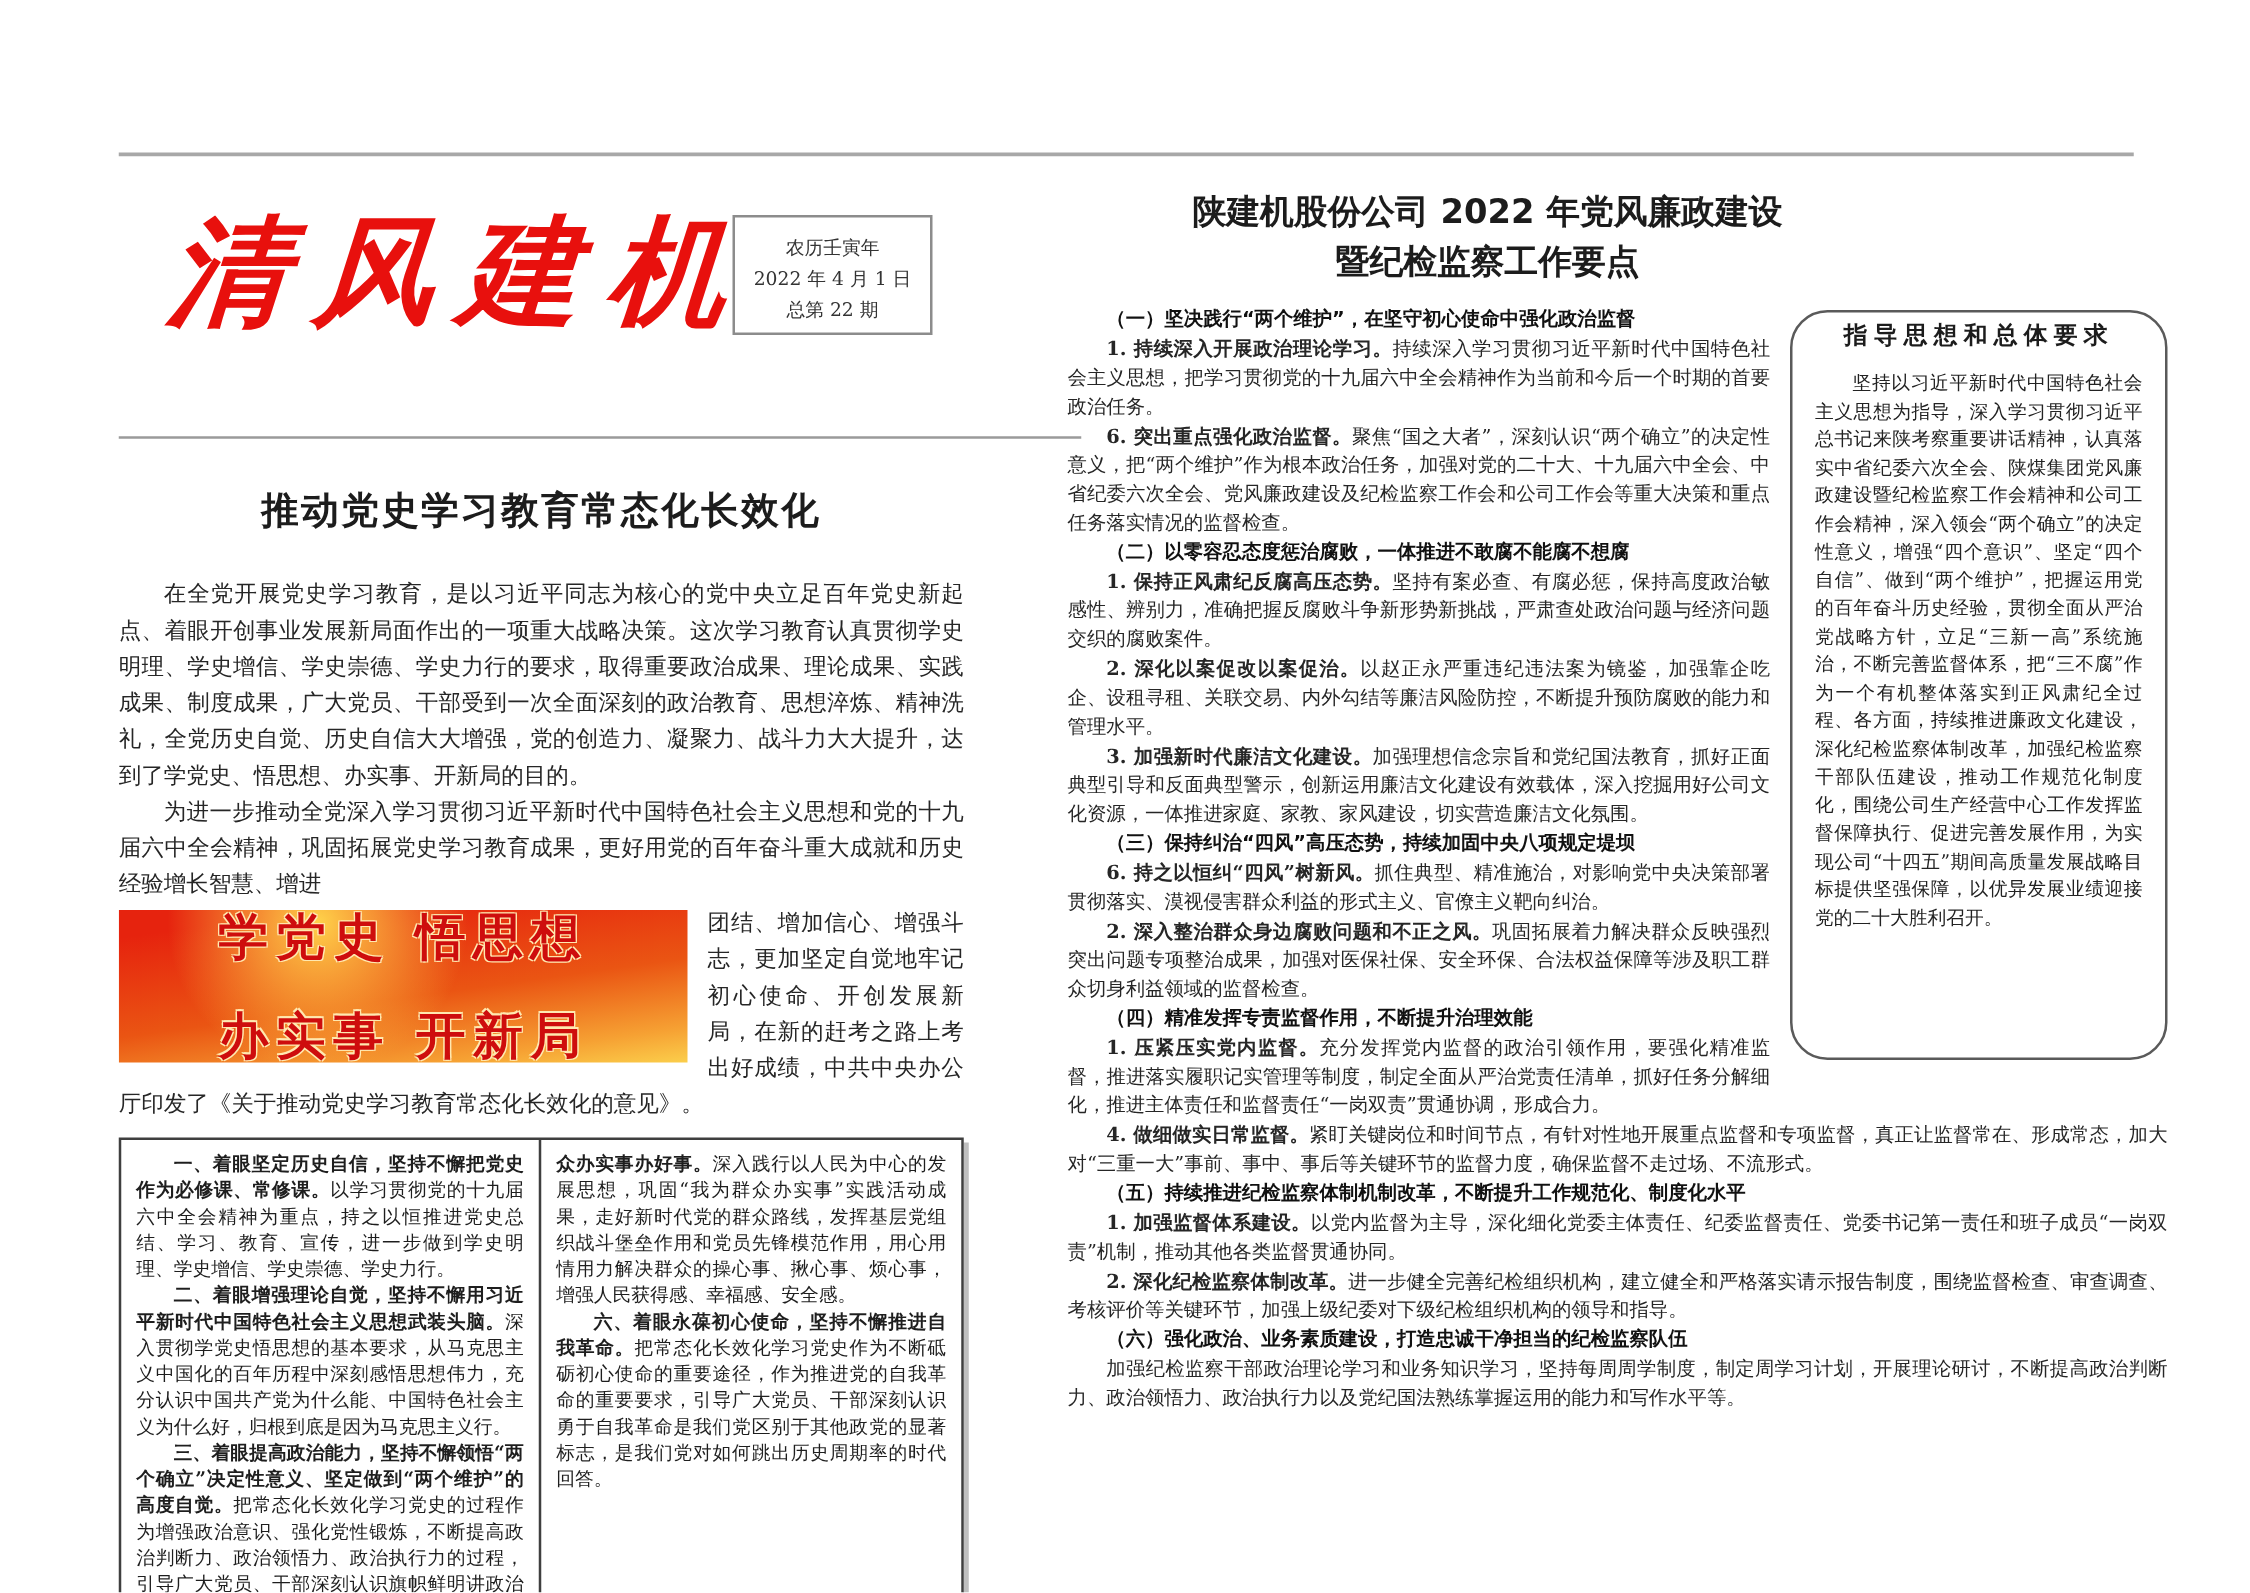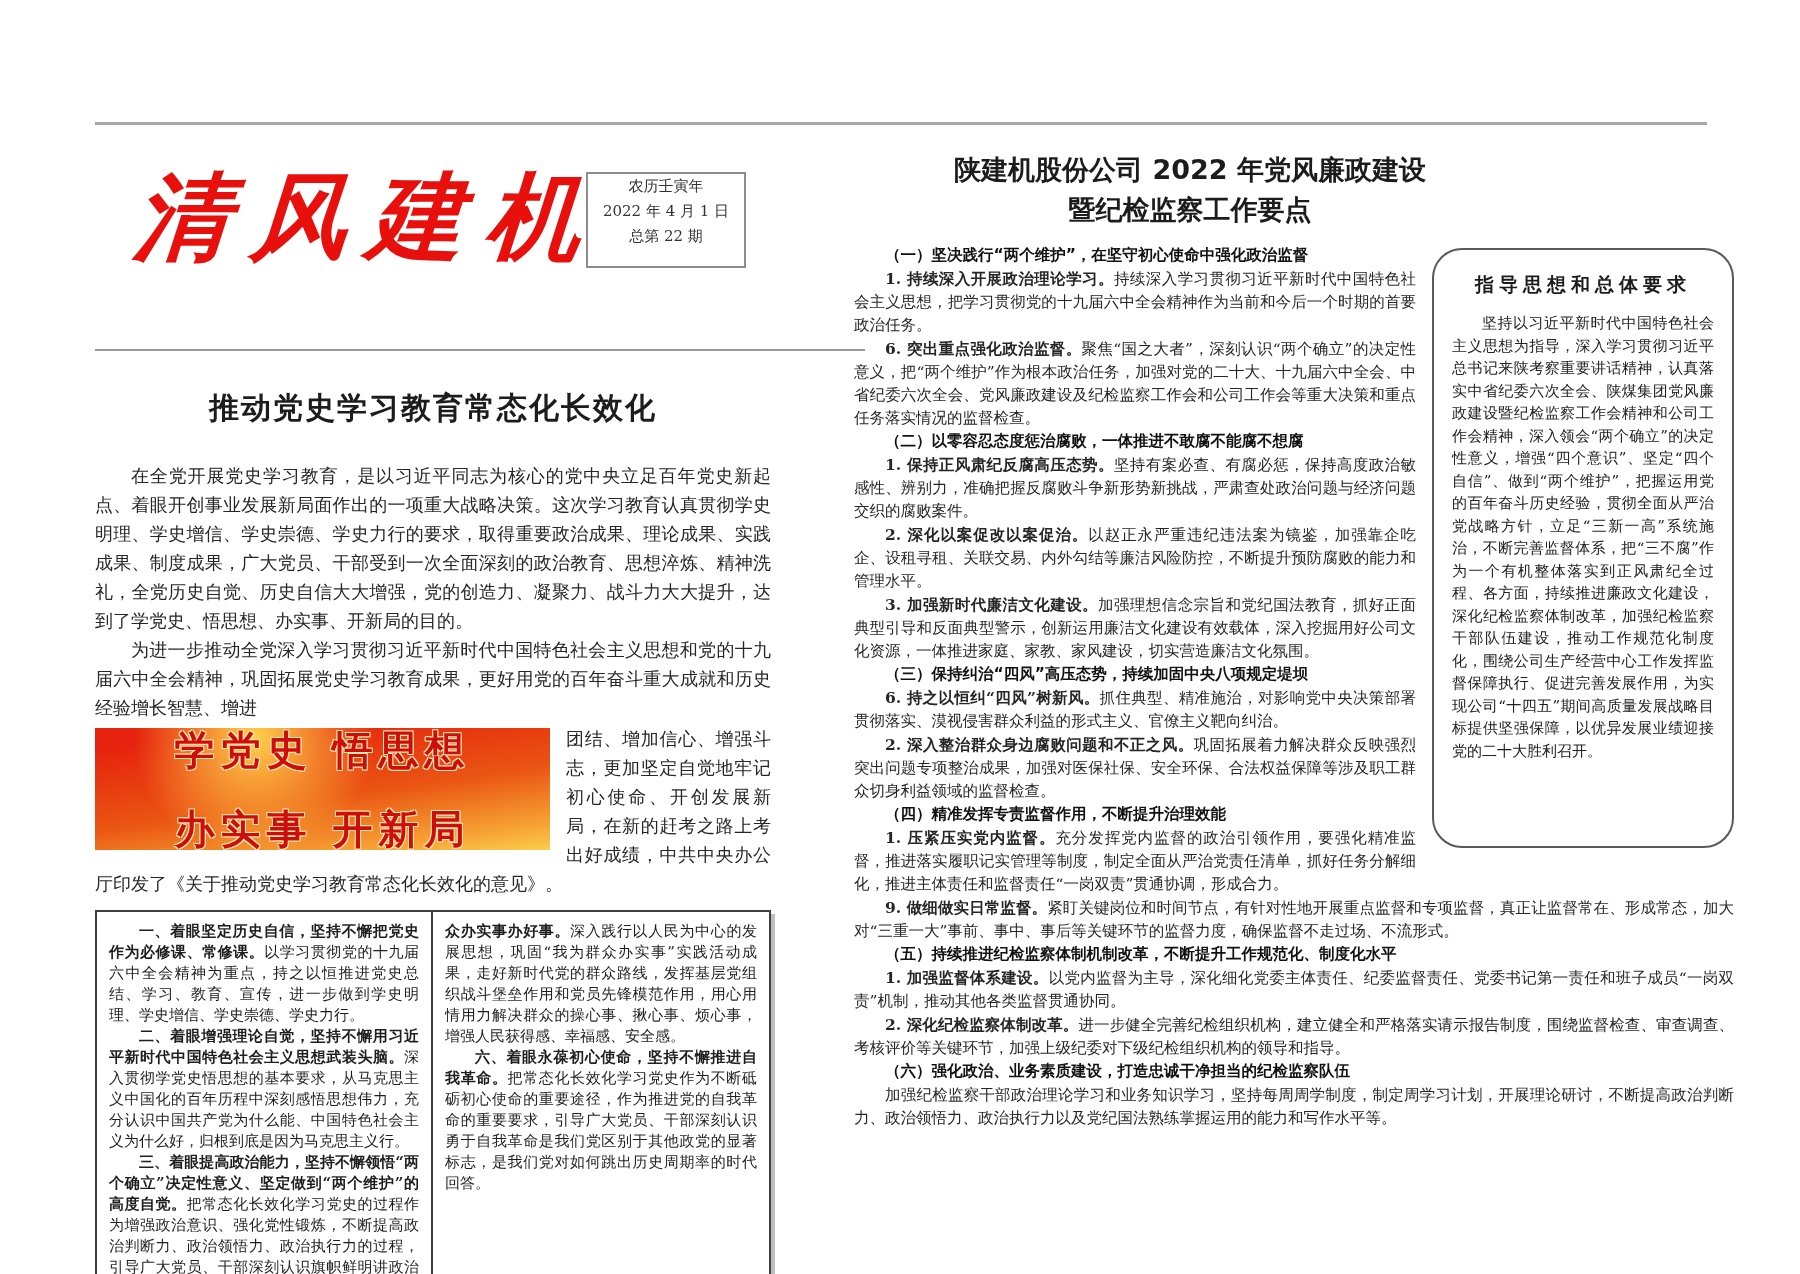--- a/index.html
+++ b/index.html
@@ -20,21 +20,21 @@
   .brand-text { margin-left:12px; }
   .brand-cn { font-family:"DejaVu Sans","Liberation Sans",sans-serif; font-weight:bold; font-size:21px; color:#3f3f3f; letter-spacing:2px; }
   .brand-en { font-family:"DejaVu Sans","Liberation Sans",sans-serif; font-size:9px; color:#9a9a9a; letter-spacing:1px; margin-top:3px; }
   .header-rule { position:absolute; left:95px; top:122px; width:1612px; height:3px; background:#a8a8a8; }
 
   
   .masthead-title { position:absolute; left:135px; top:155px; width:450px;
     font-family:"DejaVu Serif","Liberation Serif",serif; font-style:italic; font-weight:bold;
     font-size:95px; color:#e8100d; letter-spacing:22px; transform:skewX(-4deg); white-space:nowrap; }
   .issue-box { position:absolute; left:586px; top:172px; width:160px; height:96px;
-    border:2px solid #8c8c8c; padding-top:0; text-align:center;
+    border:2px solid #8c8c8c; padding-top:12px; text-align:center;
     font-size:15px; line-height:25px; color:#333; }
   .masthead-rule { position:absolute; left:95px; top:349px; width:770px; height:2px; background:#9a9a9a; }
 
   
   .left-article { position:absolute; left:95px; top:388px; width:676px; }
   .left-article .title { font-family:"DejaVu Sans","Liberation Sans",sans-serif; font-weight:bold;
     font-size:30px; color:#1c1c1c; text-align:center; letter-spacing:2px; margin-bottom:32px; }
   .left-article p.body { font-size:18px; line-height:29px; text-align:justify; text-indent:2em; color:#262626; }
   .banner-flow { margin-top:2px; overflow:hidden; }
   .study-banner { float:left; width:455px; height:122px; margin:4px 16px 6px 0;
@@ -53,21 +53,21 @@
   .summary-col p.item.cont { text-indent:0; }
   .summary-col .lead { font-weight:bold; }
 
   
   .right-article { position:absolute; left:854px; top:150px; width:880px; }
   .right-article .title { width:672px; text-align:center;
     font-family:"DejaVu Sans","Liberation Sans",sans-serif; font-weight:bold;
     font-size:27px; line-height:40px; color:#1c1c1c; }
   .right-body { margin-top:14px; overflow:visible; }
   .guide-box { float:right; width:302px; height:600px; margin:4px 0 14px 16px;
-    border:2px solid #5a5a5a; border-radius:30px; padding:22px 18px; overflow:hidden; background:#fff; }
+    border:2px solid #5a5a5a; border-radius:30px; padding:5px 18px; overflow:hidden; background:#fff; }
   .guide-box .gb-title { text-align:center; font-weight:bold; font-size:19px; letter-spacing:5px; color:#1c1c1c; margin-bottom:14px;
     font-family:"DejaVu Sans","Liberation Sans",sans-serif; }
   .guide-box .gb-body { font-size:15px; line-height:22.5px; text-align:justify; text-indent:2em; color:#222; }
   .right-body p.sec-head { font-weight:bold; font-size:15.5px; line-height:23px; text-align:justify; text-indent:2em; color:#111;
     font-family:"DejaVu Sans","Liberation Sans",sans-serif; }
   .right-body p.item { font-size:15.5px; line-height:23px; text-align:justify; text-indent:2em; color:#262626; }
   .right-body .lead { font-weight:bold; }
 </style>
 </head>
 <body>
@@ -128,21 +128,21 @@
       <p class="item"><span class="lead">1. 保持正风肃纪反腐高压态势。</span><span>坚持有案必查、有腐必惩，保持高度政治敏感性、辨别力，准确把握反腐败斗争新形势新挑战，严肃查处政治问题与经济问题交织的腐败案件。</span></p>
       <p class="item"><span class="lead">2. 深化以案促改以案促治。</span><span>以赵正永严重违纪违法案为镜鉴，加强靠企吃企、设租寻租、关联交易、内外勾结等廉洁风险防控，不断提升预防腐败的能力和管理水平。</span></p>
       <p class="item"><span class="lead">3. 加强新时代廉洁文化建设。</span><span>加强理想信念宗旨和党纪国法教育，抓好正面典型引导和反面典型警示，创新运用廉洁文化建设有效载体，深入挖掘用好公司文化资源，一体推进家庭、家教、家风建设，切实营造廉洁文化氛围。</span></p>
 
       <p class="sec-head">（三）保持纠治“四风”高压态势，持续加固中央八项规定堤坝</p>
       <p class="item"><span class="lead">6. 持之以恒纠“四风”树新风。</span><span>抓住典型、精准施治，对影响党中央决策部署贯彻落实、漠视侵害群众利益的形式主义、官僚主义靶向纠治。</span></p>
       <p class="item"><span class="lead">2. 深入整治群众身边腐败问题和不正之风。</span><span>巩固拓展着力解决群众反映强烈突出问题专项整治成果，加强对医保社保、安全环保、合法权益保障等涉及职工群众切身利益领域的监督检查。</span></p>
 
       <p class="sec-head">（四）精准发挥专责监督作用，不断提升治理效能</p>
       <p class="item"><span class="lead">1. 压紧压实党内监督。</span><span>充分发挥党内监督的政治引领作用，要强化精准监督，推进落实履职记实管理等制度，制定全面从严治党责任清单，抓好任务分解细化，推进主体责任和监督责任“一岗双责”贯通协调，形成合力。</span></p>
-      <p class="item"><span class="lead">9. 做细做实日常监督。</span><span>紧盯关键岗位和时间节点，有针对性地开展重点监督和专项监督，真正让监督常在、形成常态，加大对“三重一大”事前、事中、事后等关键环节的监督力度，确保监督不走过场、不流形式。</span></p>
+      <p class="item"><span class="lead">4. 做细做实日常监督。</span><span>紧盯关键岗位和时间节点，有针对性地开展重点监督和专项监督，真正让监督常在、形成常态，加大对“三重一大”事前、事中、事后等关键环节的监督力度，确保监督不走过场、不流形式。</span></p>
 
       <p class="sec-head">（五）持续推进纪检监察体制机制改革，不断提升工作规范化、制度化水平</p>
       <p class="item"><span class="lead">1. 加强监督体系建设。</span><span>以党内监督为主导，深化细化党委主体责任、纪委监督责任、党委书记第一责任和班子成员“一岗双责”机制，推动其他各类监督贯通协同。</span></p>
       <p class="item"><span class="lead">2. 深化纪检监察体制改革。</span><span>进一步健全完善纪检组织机构，建立健全和严格落实请示报告制度，围绕监督检查、审查调查、考核评价等关键环节，加强上级纪委对下级纪检组织机构的领导和指导。</span></p>
 
       <p class="sec-head">（六）强化政治、业务素质建设，打造忠诚干净担当的纪检监察队伍</p>
       <p class="item"><span class="lead"></span><span>加强纪检监察干部政治理论学习和业务知识学习，坚持每周周学制度，制定周学习计划，开展理论研讨，不断提高政治判断力、政治领悟力、政治执行力以及党纪国法熟练掌握运用的能力和写作水平等。</span></p>
     </div>
   </div>
 

